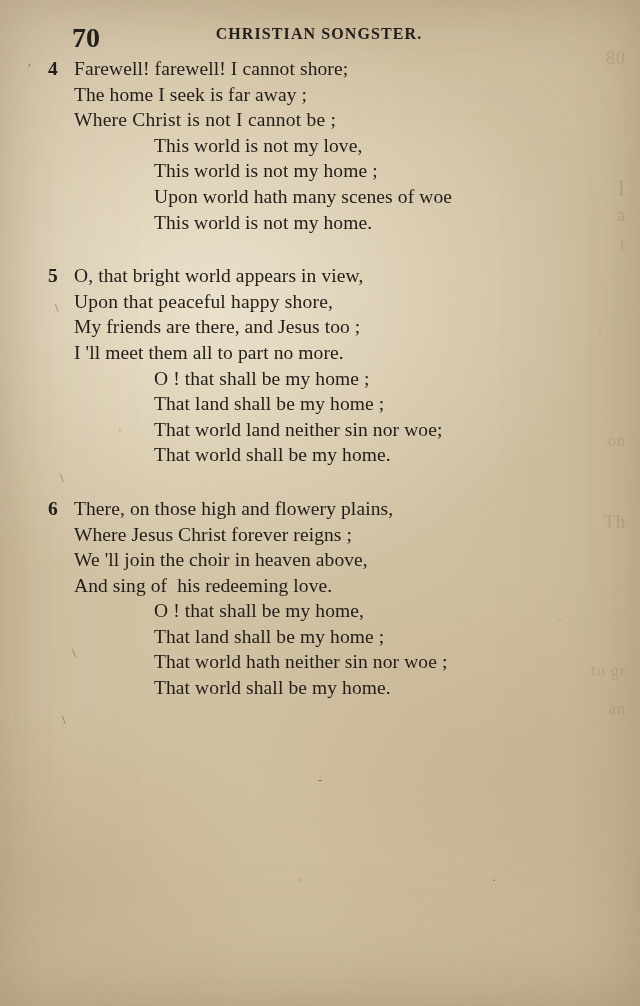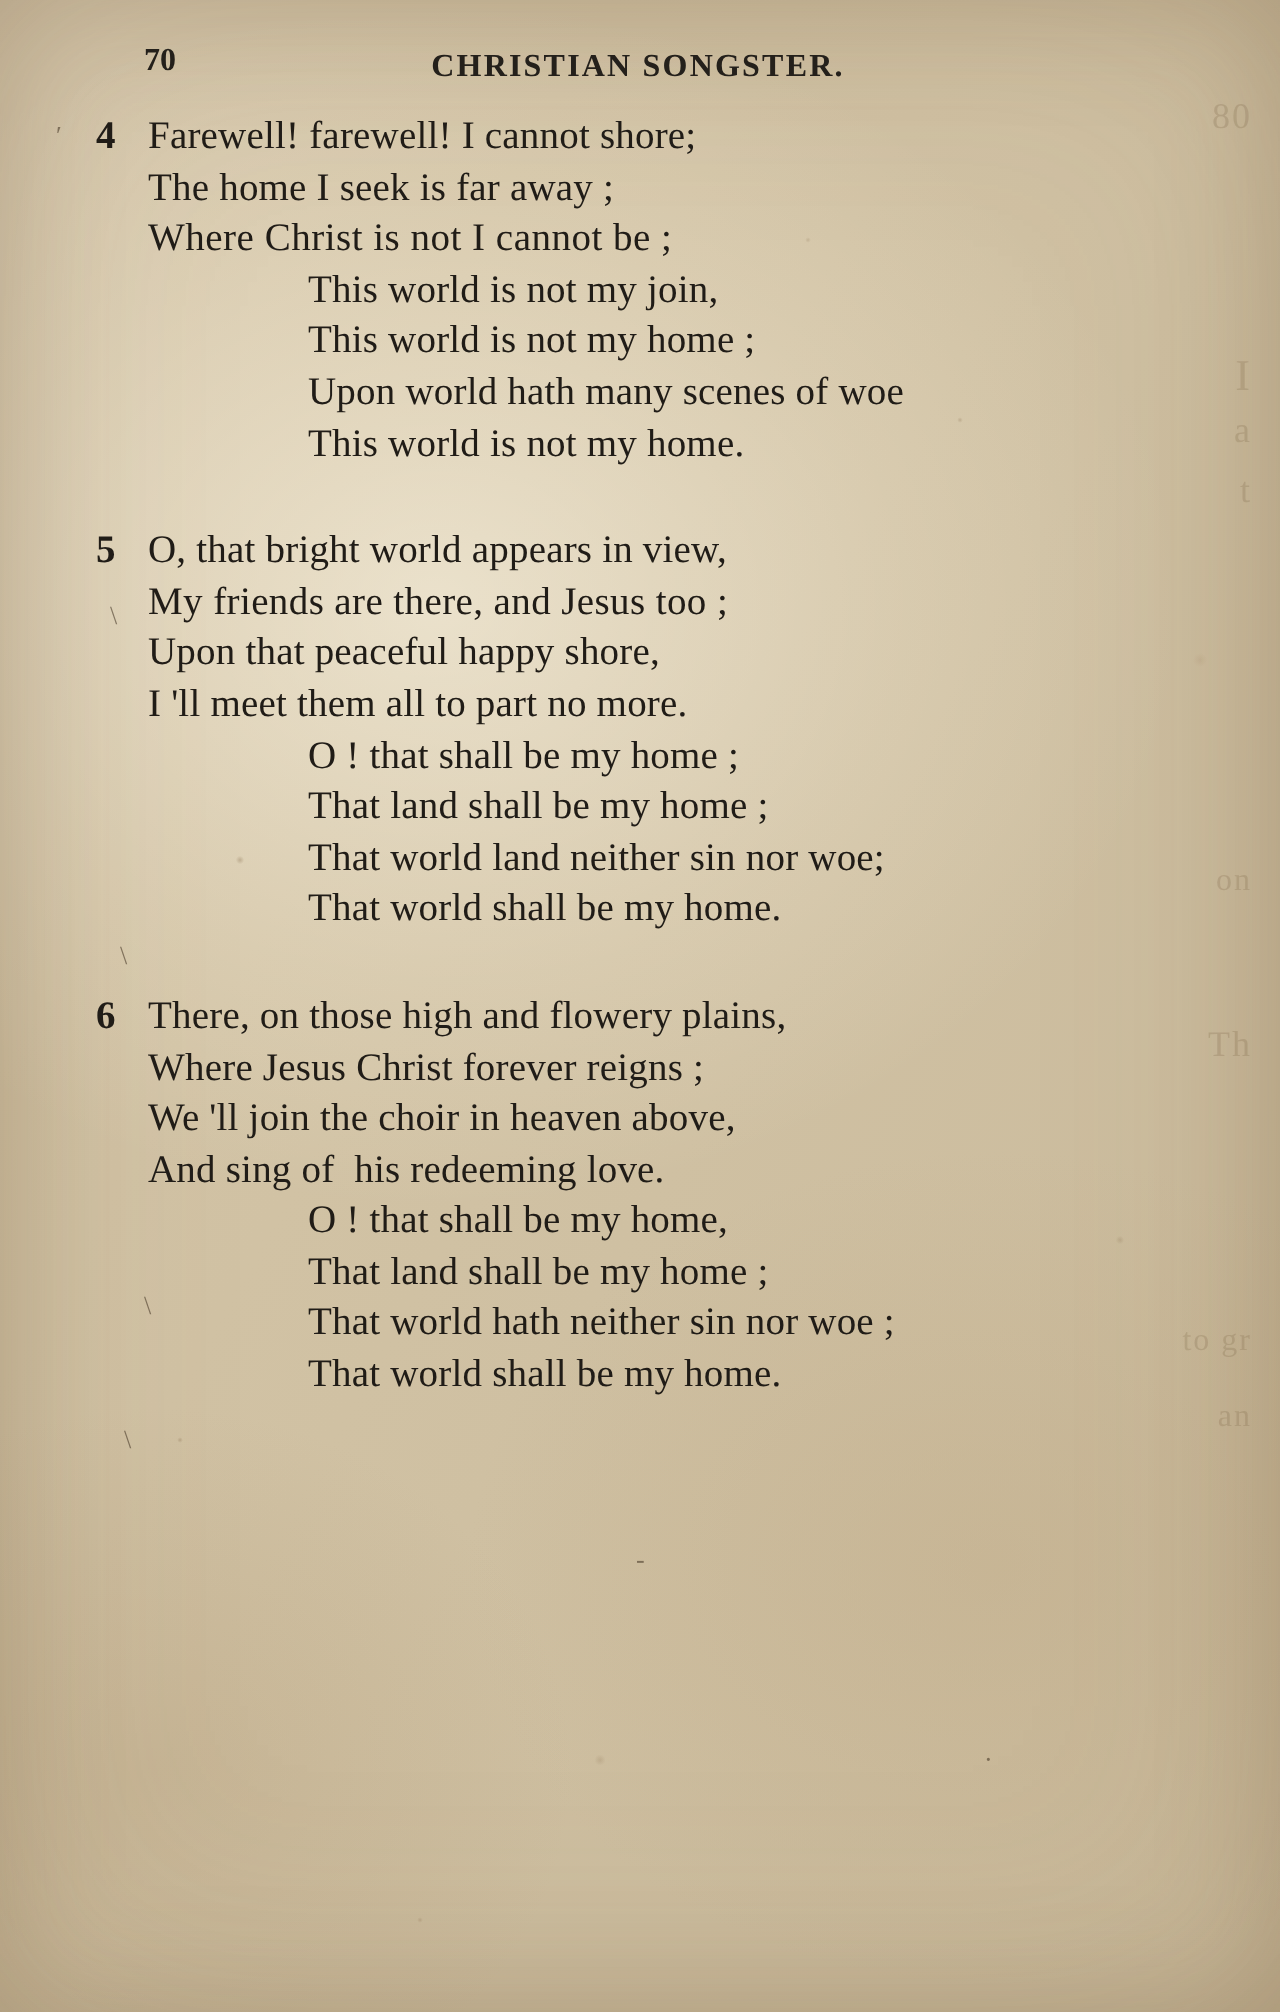--- a/index.html
+++ b/index.html
@@ -81,21 +81,21 @@
     top: 22px;
     left: 72px;
     width: 500px;
     height: 24px;
     color: #24201b;
   }
   .folio {
     position: absolute;
     left: 0;
     top: 0;
-    font-size: 16px;
+    font-size: 28px;
     font-weight: 700;
     font-family: "Liberation Serif", serif;
   }
   .running-title {
     position: absolute;
     left: 11px;
     top: 3px;
     width: 472px;
     text-align: center;
     font-size: 16px;
@@ -174,30 +174,30 @@
       <span class="folio">70</span>
       <span class="running-title">CHRISTIAN SONGSTER.</span>
     </div>
 
     <div class="body">
 
       <div class="stanza stanza-1">
         <div class="line ind0"><span class="num">4</span><span>Farewell! farewell! I cannot shore;</span></div>
         <div class="line ind0"><span>The home I seek is far away ;</span></div>
         <div class="line ind0"><span>Where Christ is not I cannot be ;</span></div>
-        <div class="line ind1"><span>This world is not my join,</span></div>
+        <div class="line ind1"><span>This world is not my love,</span></div>
         <div class="line ind1"><span>This world is not my home ;</span></div>
         <div class="line ind1"><span>Upon world hath many scenes of woe</span></div>
         <div class="line ind1"><span>This world is not my home.</span></div>
       </div>
 
       <div class="stanza stanza-2">
         <div class="line ind0"><span class="num">5</span><span>O, that bright world appears in view,</span></div>
+        <div class="line ind0"><span>Upon that peaceful happy shore,</span></div>
         <div class="line ind0"><span>My friends are there, and Jesus too ;</span></div>
-        <div class="line ind0"><span>Upon that peaceful happy shore,</span></div>
         <div class="line ind0"><span>I 'll meet them all to part no more.</span></div>
         <div class="line ind1"><span>O ! that shall be my home ;</span></div>
         <div class="line ind1"><span>That land shall be my home ;</span></div>
         <div class="line ind1"><span>That world land neither sin nor woe;</span></div>
         <div class="line ind1"><span>That world shall be my home.</span></div>
       </div>
 
       <div class="stanza stanza-3">
         <div class="line ind0"><span class="num">6</span><span>There, on those high and flowery plains,</span></div>
         <div class="line ind0"><span>Where Jesus Christ forever reigns ;</span></div>

